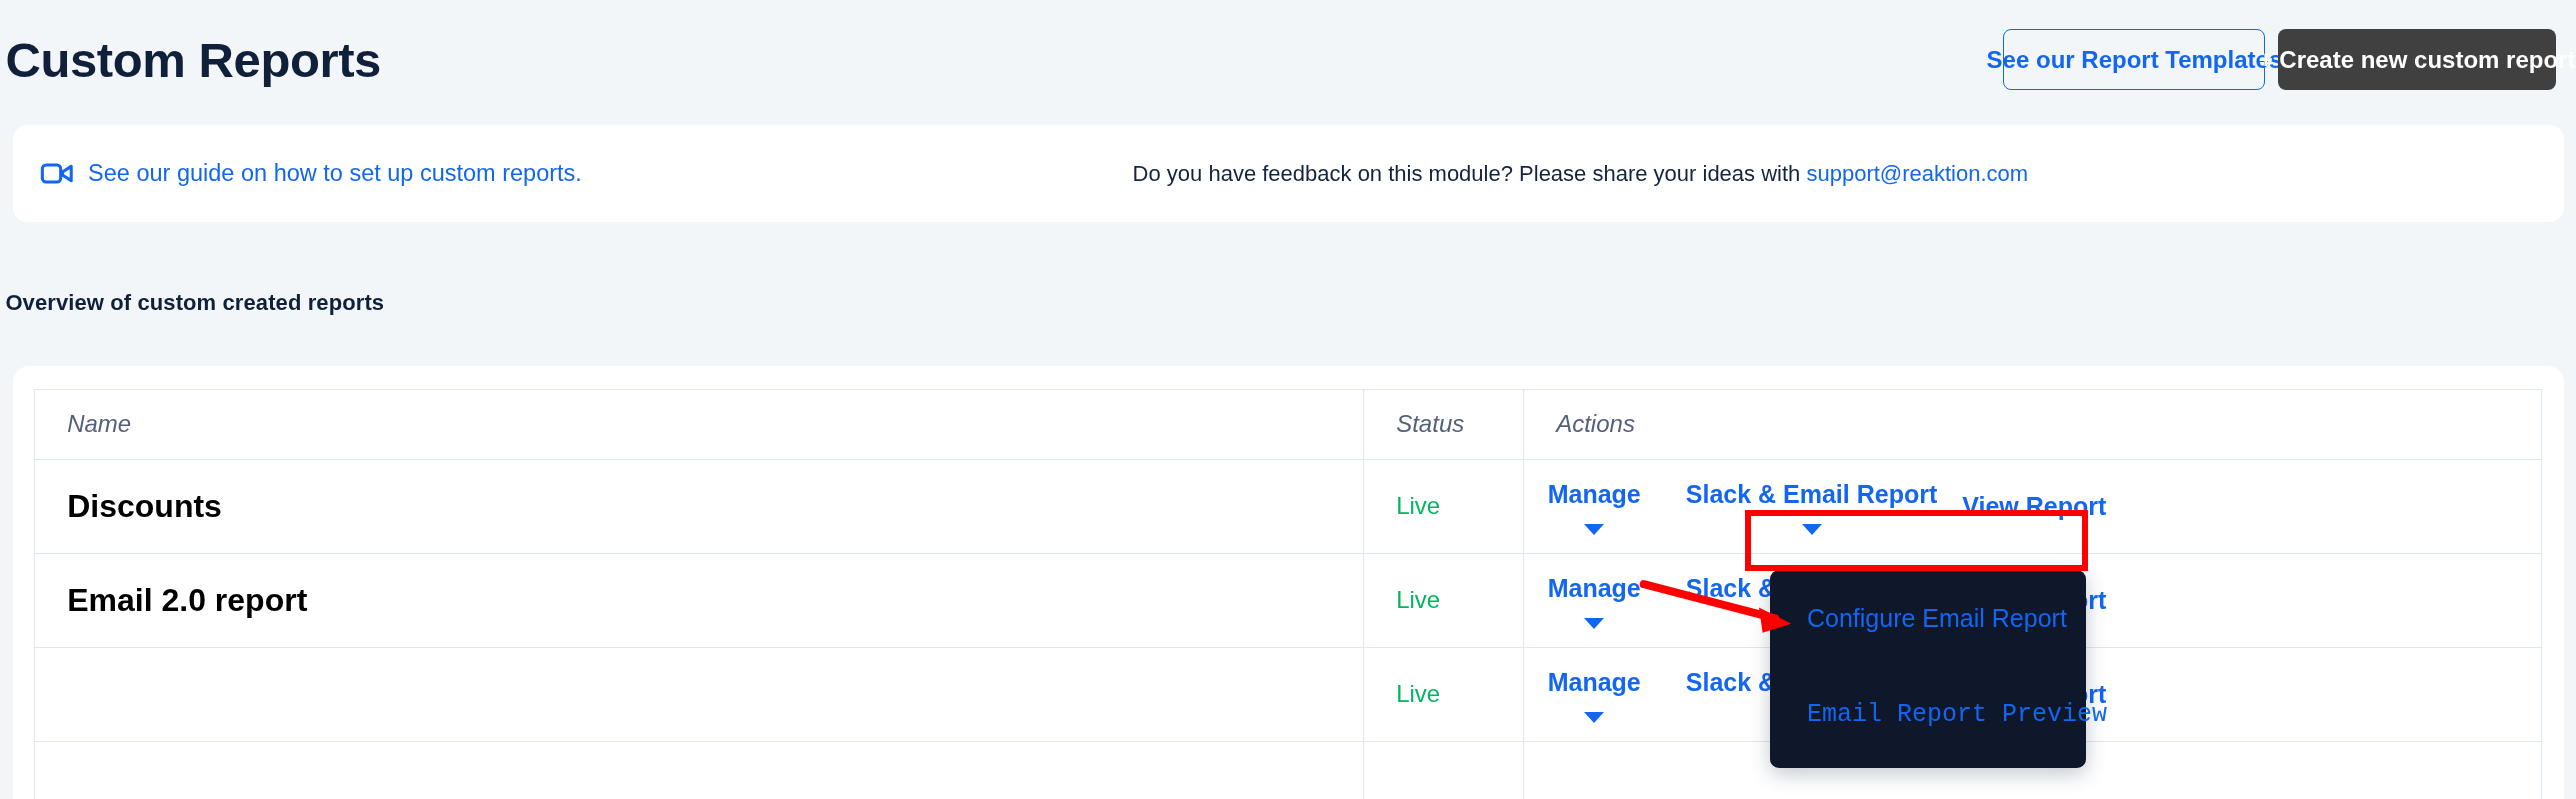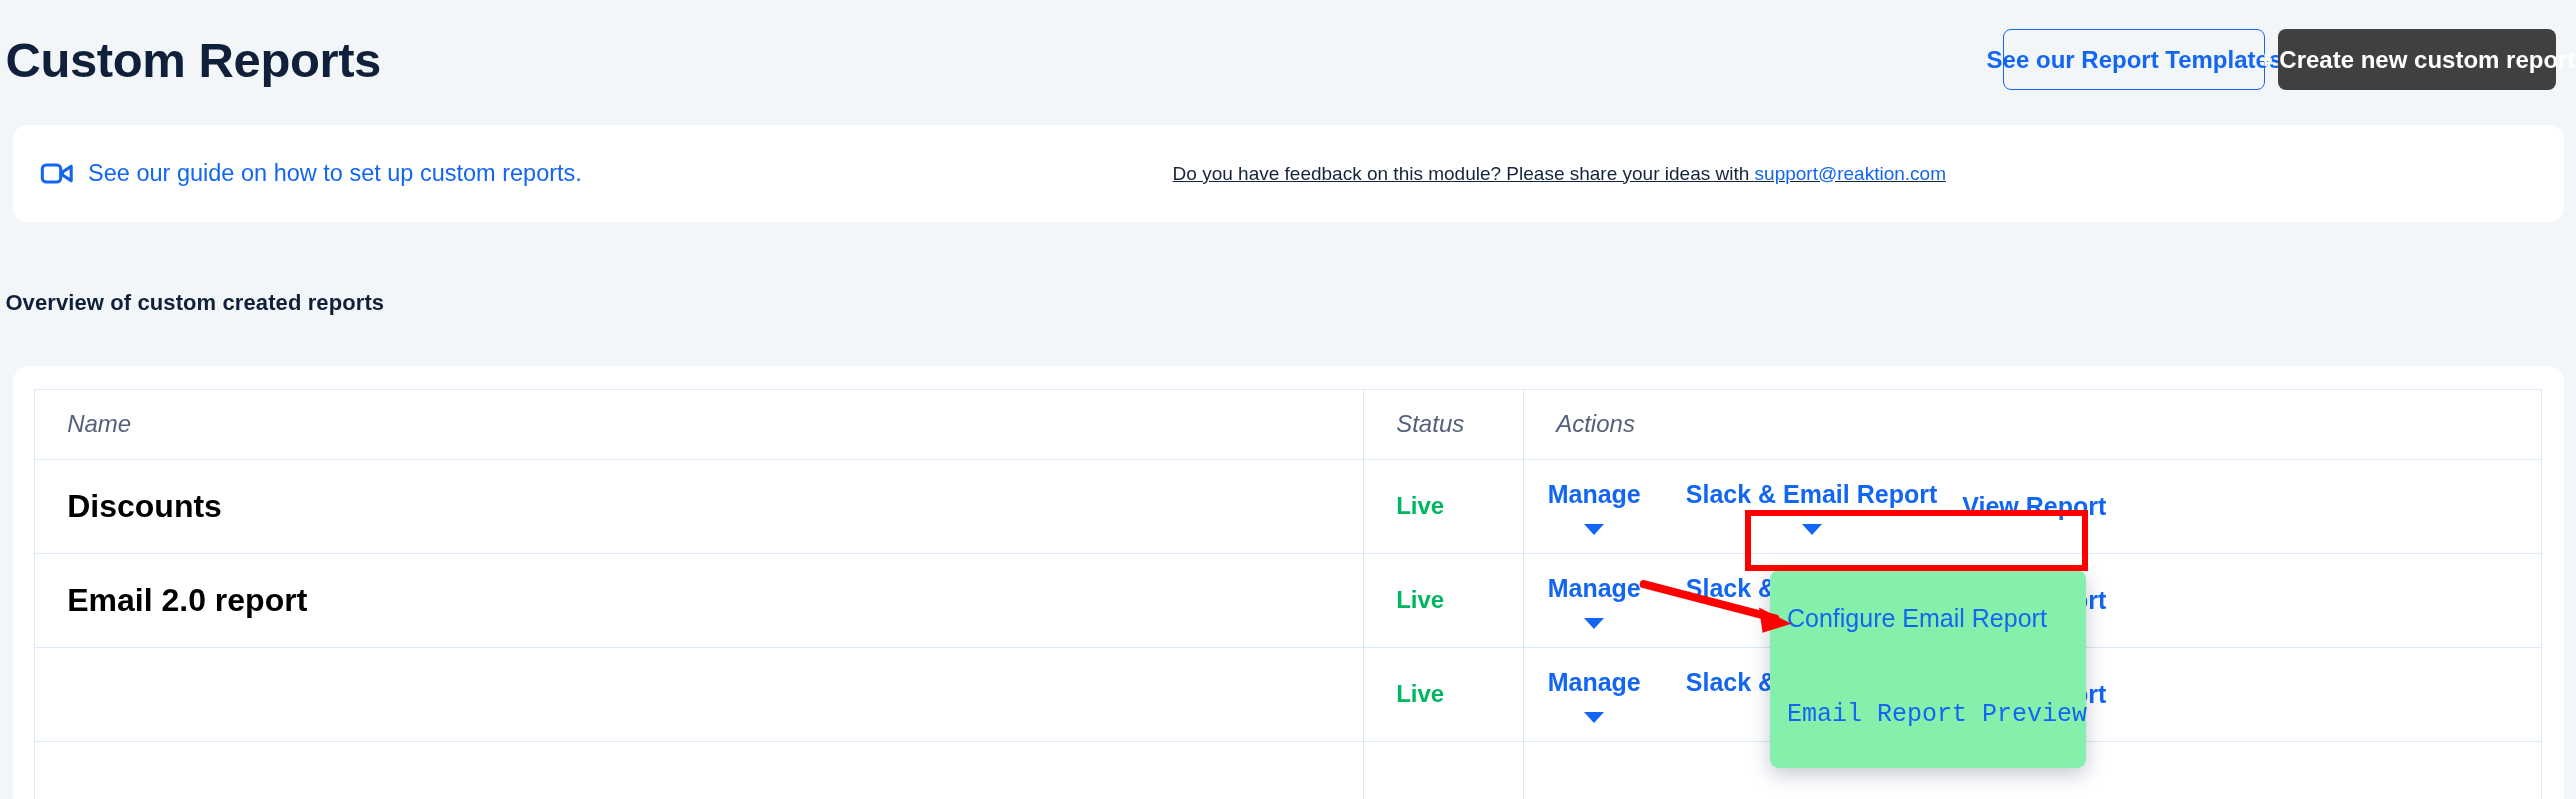--- a/index.html
+++ b/index.html
@@ -97,25 +97,24 @@
 
   .guide-link {
     font-size: 23.5px;
     color: #1266f1;
     font-weight: 400;
     cursor: pointer;
   }
 
   .feedback-text {
     position: absolute;
-    left: 1160px;
-    font-size: 19px;
+    left: 1120px;
+    font-size: 22px;
     color: #13243c;
     white-space: nowrap;
-    text-decoration: underline;
   }
 
   .feedback-mail {
     color: #1266f1;
     cursor: pointer;
   }
 
   
   .overview-heading {
     position: absolute;
@@ -177,21 +176,21 @@
     font-size: 32px;
     font-weight: 700;
     color: #000000;
     cursor: pointer;
     white-space: nowrap;
   }
 
   .status-live {
     font-size: 24px;
     color: #00b661;
-    font-weight: 700;
+    font-weight: 400;
   }
 
   .actions-cell {
     padding-left: 0 !important;
   }
 
   .actions-inner {
     display: flex;
     align-items: center;
     white-space: nowrap;
@@ -224,25 +223,26 @@
     top: 2.7px;
   }
 
   
   .dropdown-panel {
     position: absolute;
     left: 1770px;
     top: 570px;
     width: 316px;
     height: 198px;
-    background: #86efac;
+    background: #0f172a;
     border-radius: 9px;
     box-shadow: 0 5.4px 20px rgba(20, 40, 70, 0.26);
     z-index: 40;
     padding-top: 23.5px;
+    padding-left: 20px;
   }
 
   .dropdown-item {
     height: 49px;
     display: flex;
     align-items: center;
     padding-left: 17px;
     font-size: 25px;
     color: #1266f1;
     cursor: pointer;

